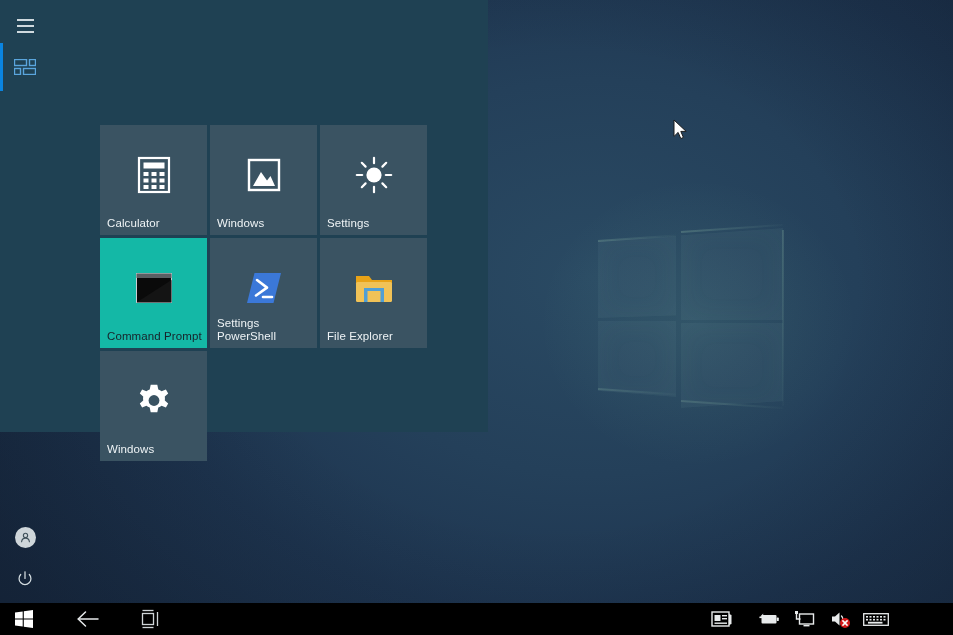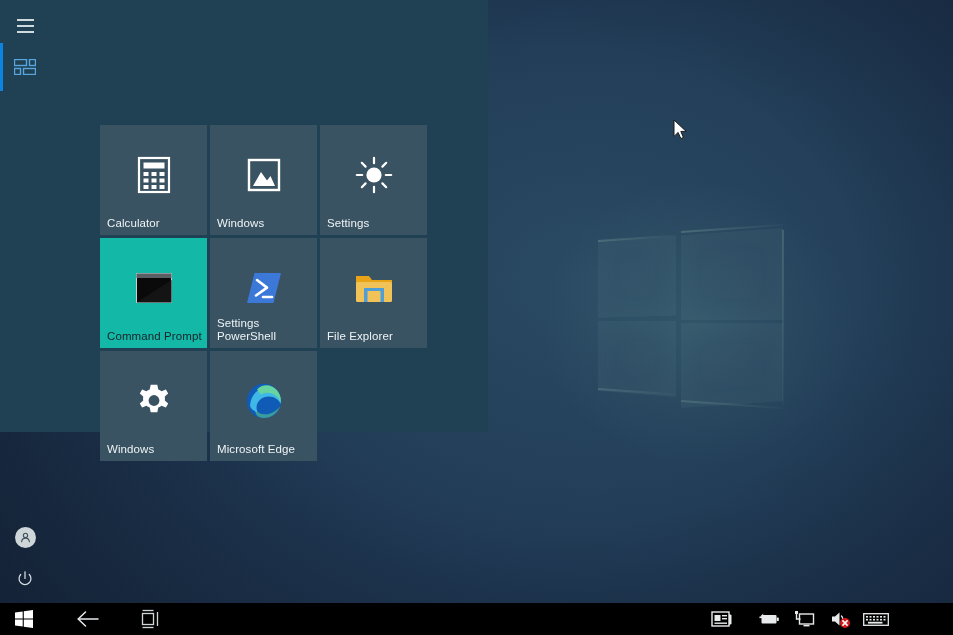--- a/index.html
+++ b/index.html
@@ -382,32 +382,20 @@
         <div class="tile">
           <div class="tile-icon">
             <svg width="36" height="36" viewBox="0 0 36 36">
               <path fill="#ffffff" d="M18 1.8 l3.3 0 1 4.6 a12.6 12.6 0 0 1 3.3 1.9 l4.3-1.9 2.3 4 -3.4 3.2 a12.6 12.6 0 0 1 0 3.8 l3.4 3.2 -2.3 4 -4.3-1.9 a12.6 12.6 0 0 1 -3.3 1.9 l-1 4.6 -3.3 0 -3.3 0 -1-4.6 a12.6 12.6 0 0 1 -3.3-1.9 l-4.3 1.9 -2.3-4 3.4-3.2 a12.6 12.6 0 0 1 0-3.8 l-3.4-3.2 2.3-4 4.3 1.9 a12.6 12.6 0 0 1 3.3-1.9 l1-4.6 z"></path>
               <circle cx="18" cy="17.5" r="5.4" fill="#3a5362"></circle>
             </svg>
           </div>
           <div class="tile-label">Windows</div>
         </div>
 
-        <div class="tile">
-          <div class="tile-icon">
-            <svg width="38" height="38" viewBox="0 0 38 38">
-              <circle cx="19" cy="19" r="17.2" fill="#0f5bb5"></circle>
-              <path d="M5 23.5 C6 9.5 19 1.5 29.5 7.5 C35 10.8 36.6 17 35.6 22 C33 15.5 25 12.8 18.5 15.5 C12.5 18 10 24.5 12.5 30.5 C8.5 28.8 5.6 26.8 5 23.5 Z" fill="#3fb8e8"></path>
-              <path d="M16 12.4 C23 8.4 32.2 11.8 35.6 20 C36.6 13.8 33 7.5 27 4.6 C21.8 2 15.5 3.4 12 7.5 C13.2 9 14.4 10.8 16 12.4 Z" fill="#66d3a0"></path>
-              <path d="M20 13.2 C28 12 34.6 17 35.8 22.6 C34 30.8 26.8 36.4 19 36.2 C13.5 36 10 32 12.2 27 C14.2 22.5 17 21 20 13.2 Z" fill="#1d7fd4" opacity="0.0"></path>
-              <path d="M35.2 24.5 C32 32.5 24 37.2 16.4 35.8 C12 35 9.4 31.4 11 27.8 C13.6 33 22.4 33.8 28.4 30 C31.6 28 33.8 26.2 35.2 24.5 Z" fill="#5fcf8c" opacity="0.55"></path>
-            </svg>
-          </div>
-          <div class="tile-label">Microsoft Edge</div>
-        </div>
       </div>
 
     </div>
   </div>
 
   <div id="cursor" style="left:673px; top:119px;">
     <svg width="16" height="22" viewBox="0 0 16 22">
       <path d="M1 1 L1 17.4 L5.1 13.4 L7.8 19.6 L10.4 18.4 L7.8 12.4 L13.2 12.4 Z" fill="#ffffff" stroke="#1b1b1b" stroke-width="1"></path>
     </svg>
   </div>

